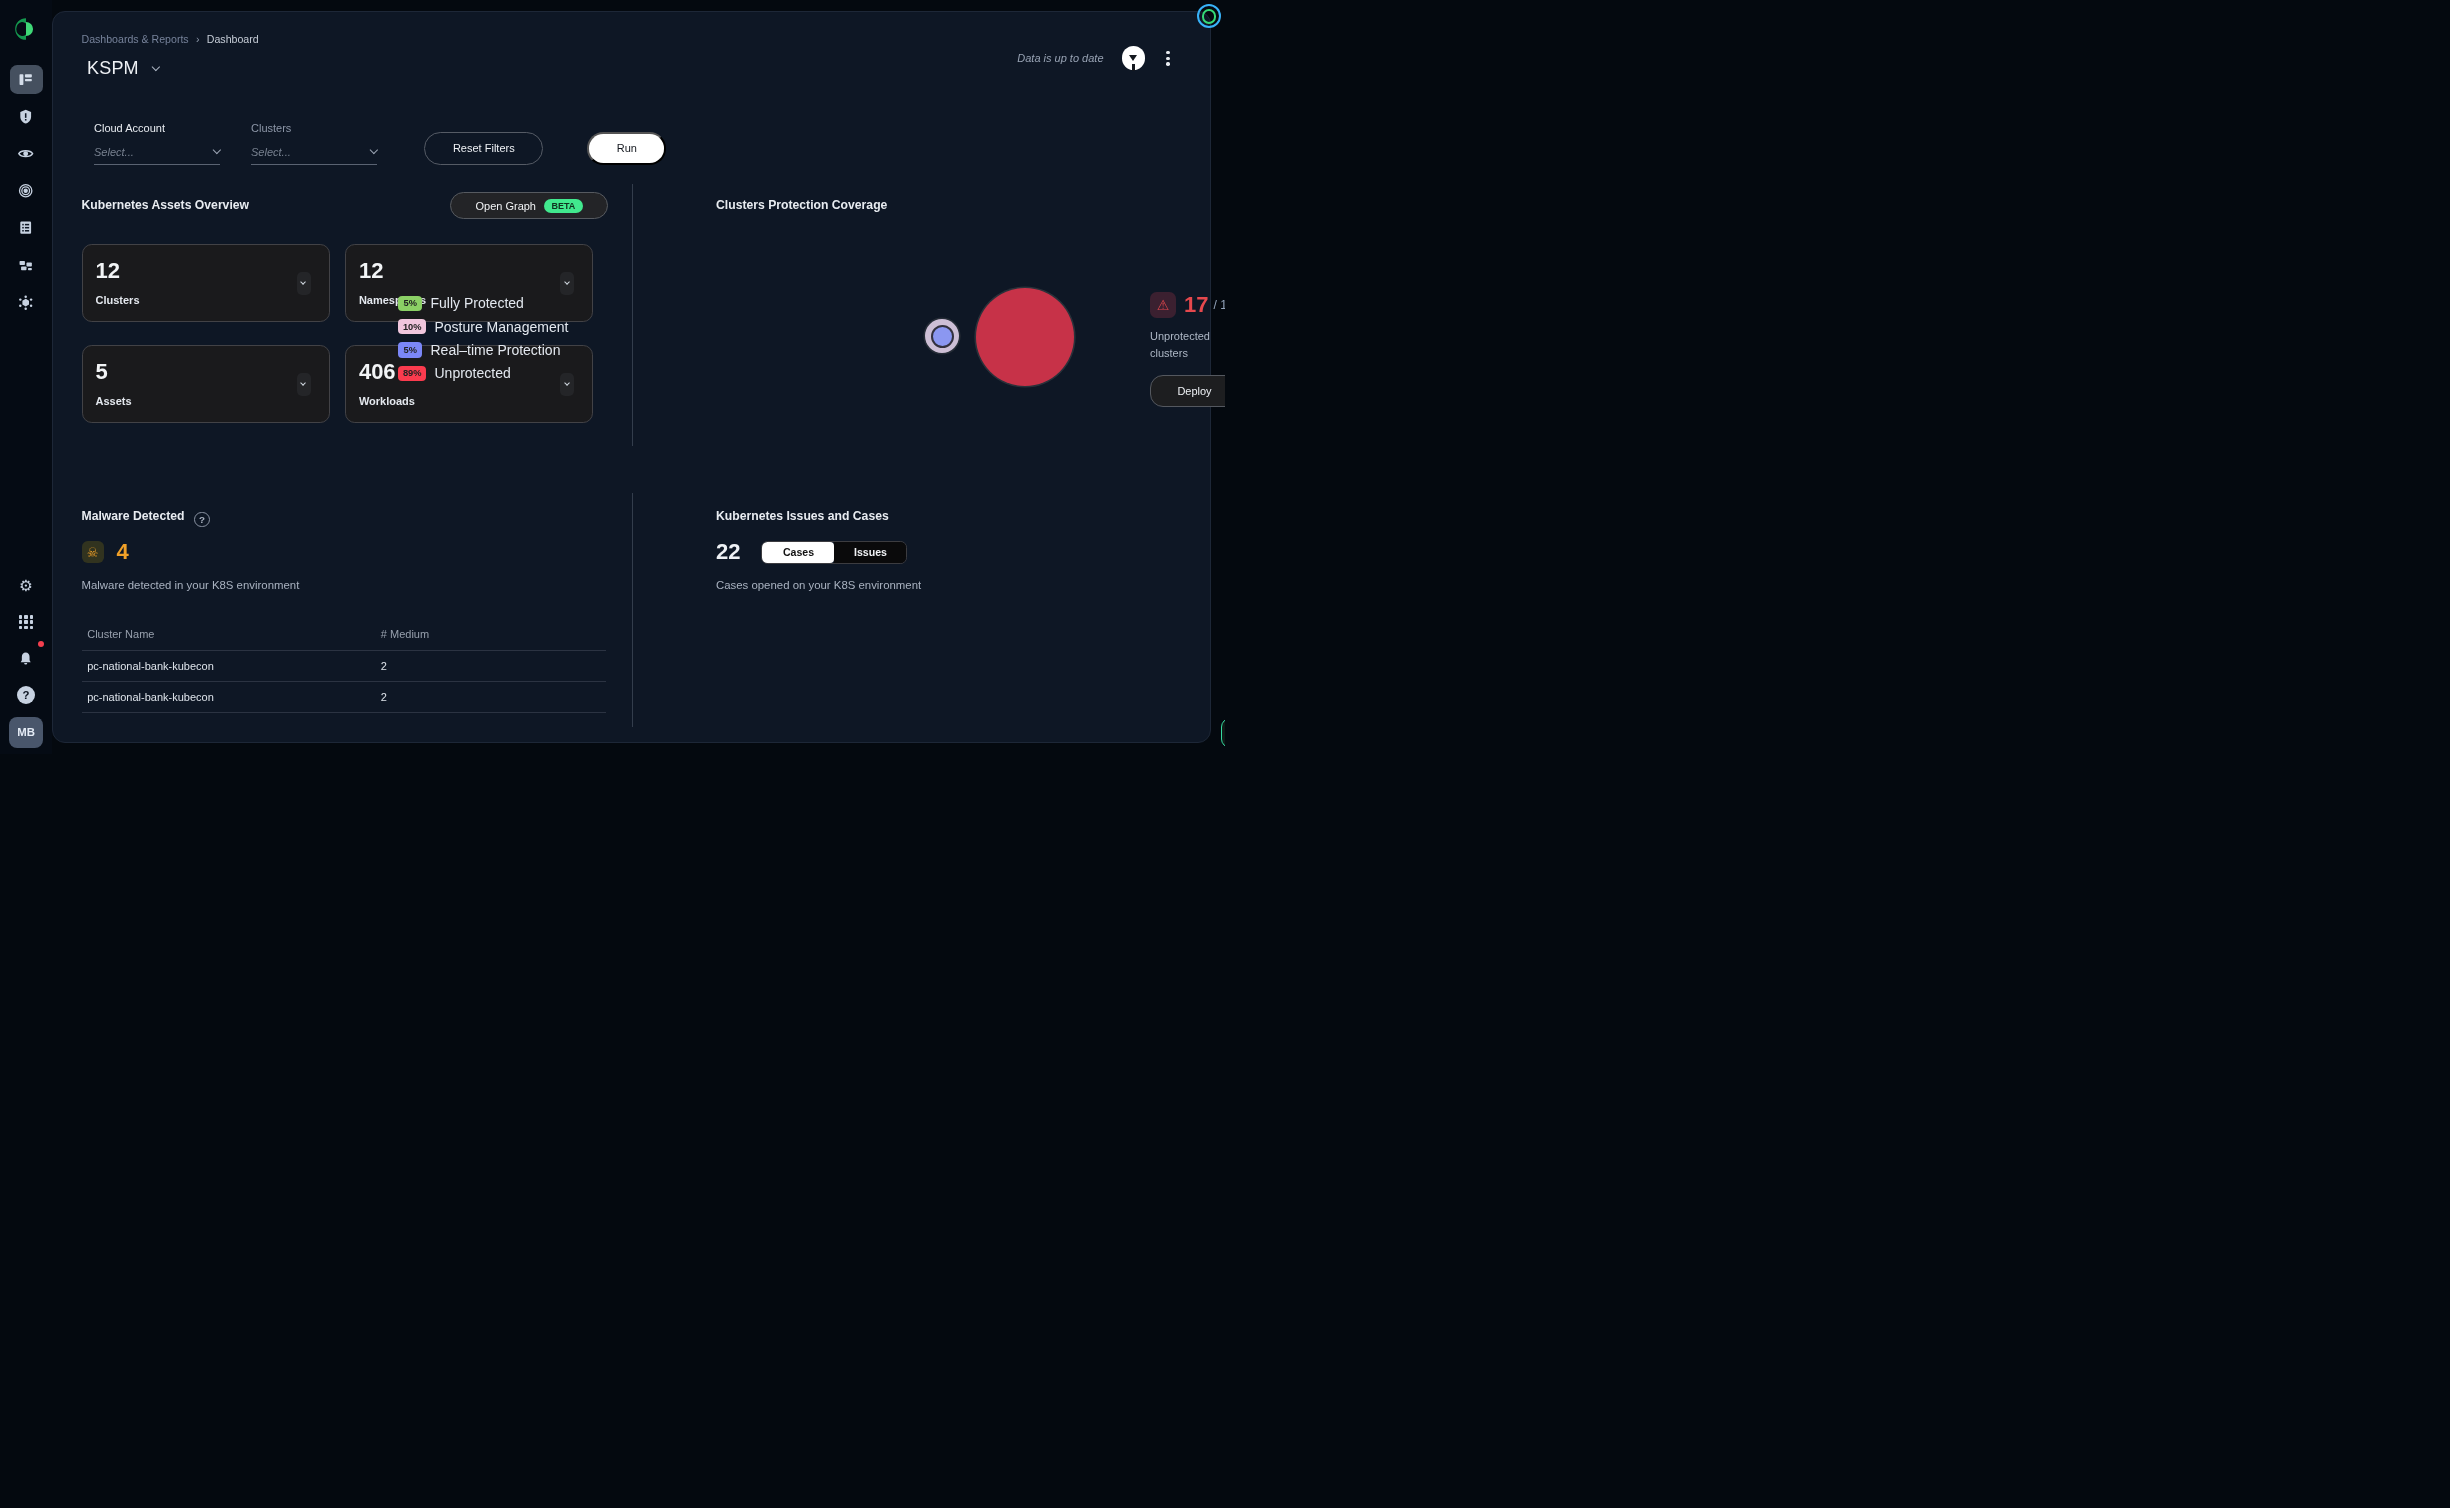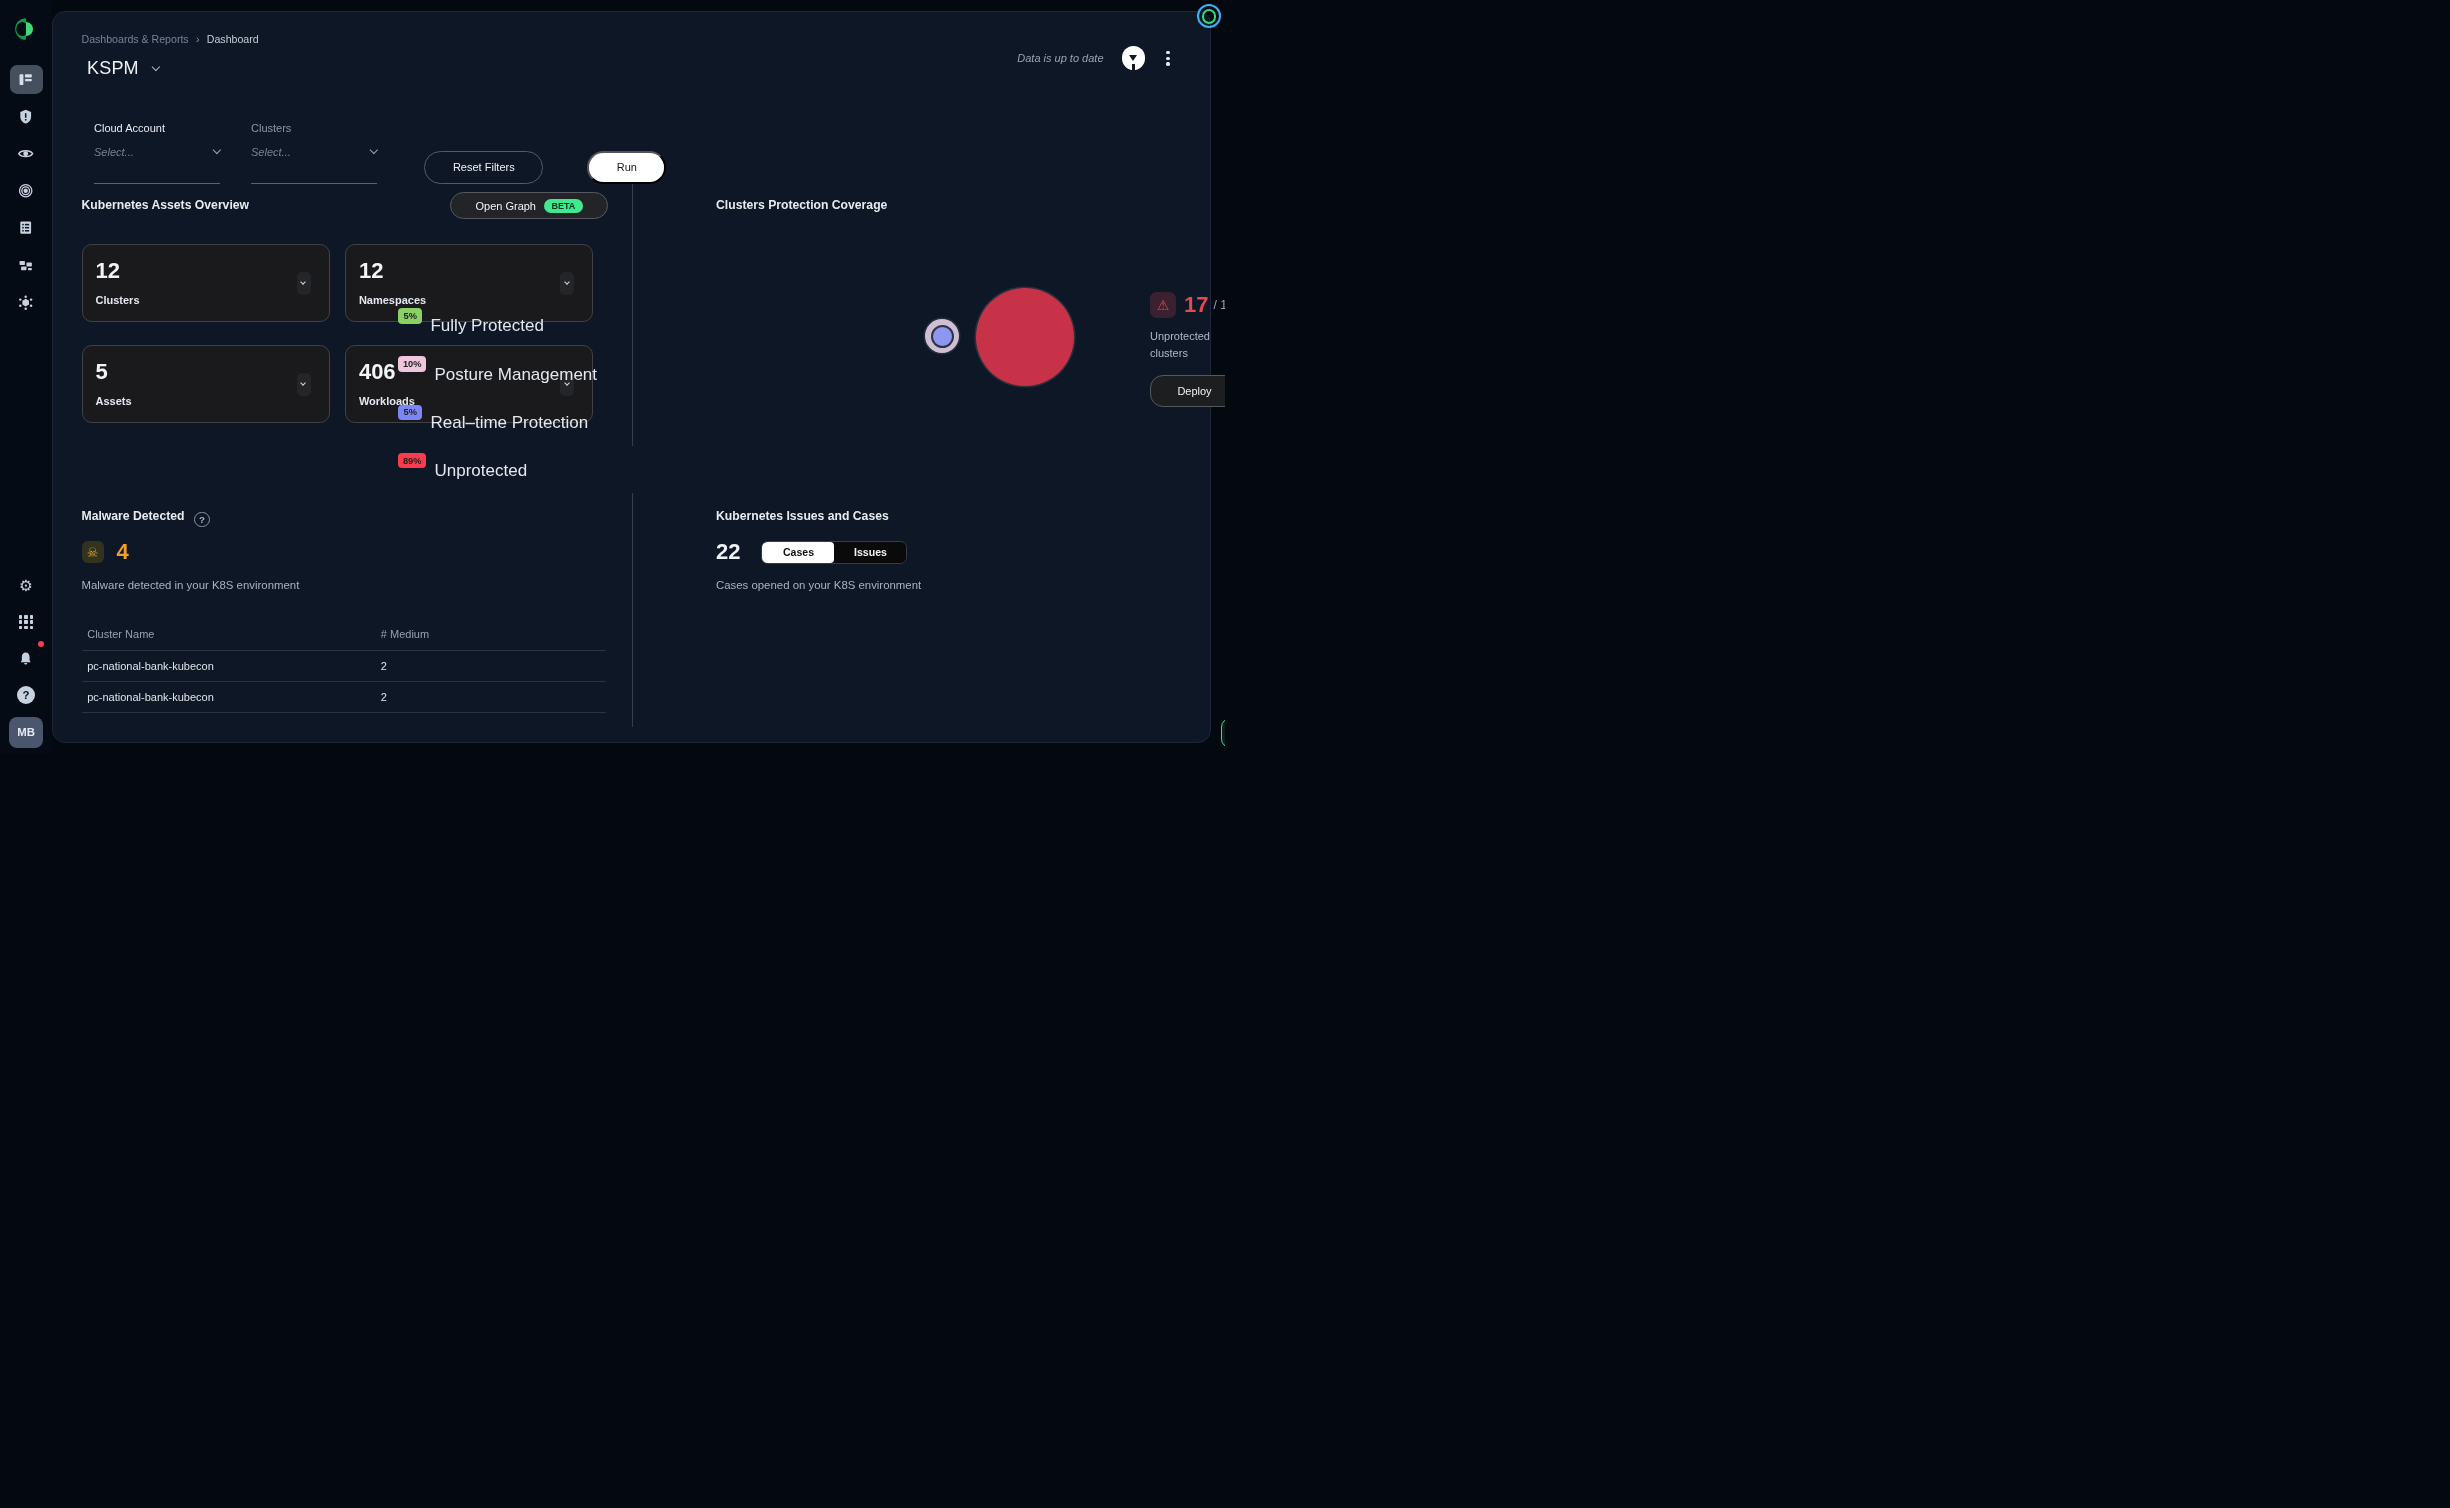--- a/index.html
+++ b/index.html
@@ -51,21 +51,21 @@
   
   .chev { display:inline-block; width:5.7px; height:5.7px; border-right:1.3px solid currentColor;
     border-bottom:1.3px solid currentColor; transform:rotate(45deg); margin-top:-3.3px; }
 
   
   .filters { position:absolute; left:41px; top:110px; display:flex; gap:31px; align-items:flex-end; }
   .field { width:126px; }
   .field .flabel { font-size:11px; margin-bottom:11.4px; }
   .field.dim .flabel { color:#8d97a8; }
   .select { display:flex; justify-content:space-between; align-items:center; color:#77808f;
-    font-style:italic; font-size:11px; padding-bottom:25px; border-bottom:0.8px solid #5a6372; cursor:pointer; }
+    font-style:italic; font-size:11px; padding-bottom:6px; border-bottom:0.8px solid #5a6372; cursor:pointer; }
   .select .chev { color:#9aa3b2; }
   .btn { border-radius:16.3px; font-size:11px; display:flex; align-items:center; justify-content:center;
     cursor:pointer; }
   .btn-outline { width:119px; height:33px; border:0.8px solid #555b65; color:#eef1f5; background:transparent; margin-left:16.3px; }
   .btn-white { width:79px; height:33px; background:#fff; color:#14181f; margin-left:13px; }
 
   
   .vdiv { position:absolute; left:579px; width:0.8px; background:#333d4c; }
   .vdiv.top { top:172px; height:262px; }
   .vdiv.bottom { top:481px; height:234px; }
@@ -86,21 +86,21 @@
   .card .clabel { font-size:11px; font-weight:bold; color:#e4e8ee; margin-top:9.8px; }
   .card .expand { position:absolute; right:18px; top:27px; width:14px; height:23px; border-radius:4.9px;
     background:#242528; display:flex; align-items:center; justify-content:center; color:#cfd6df; cursor:pointer; }
   .card .expand .chev { width:4.1px; height:4.1px; }
 
   
   .legend { position:absolute; left:345px; top:283px; display:flex; flex-direction:column; gap:7.3px; }
   .legend-row { display:flex; align-items:center; gap:8.1px; }
   .pct-badge { min-width:24.4px; padding:1.6px 4.9px; height:15.4px; border-radius:4.1px; font-size:9.3px; font-weight:bold;
     color:#222; display:flex; align-items:center; justify-content:center; }
-  .legend-label { font-size:17px; color:#e3e8ef;margin-top:21px; }
+  .legend-label { font-size:14px; color:#e3e8ef; }
   .bubble-big { position:absolute; left:923px; top:276px; width:98px; height:98px; border-radius:50%;
     background:#c73248; box-shadow:0 0 0 1.6px rgba(244,235,210,.12); }
   .bubble-small { position:absolute; left:872px; top:307px; width:34px; height:34px; border-radius:50%;
     background:#cdbfd6; display:flex; align-items:center; justify-content:center; box-shadow:0 0 0 1.6px rgba(244,235,210,.10); }
   .bubble-small .inner { width:23px; height:23px; border-radius:50%; background:#8b97f1; border:2.4px solid #33313e; }
   .cov-stat { position:absolute; left:1097px; top:280px; width:98px; }
   .warn-badge { width:26px; height:26px; border-radius:6.5px; background:#3b2030; display:inline-flex;
     align-items:center; justify-content:center; color:#e5484d; font-size:14px; vertical-align:middle; }
   .big-red { color:#e5484d; font-size:22px; font-weight:bold; margin-left:8.1px; vertical-align:middle; }
   .of-total { color:#93a4bb; font-size:12.2px; margin-left:4.9px; vertical-align:middle; }

